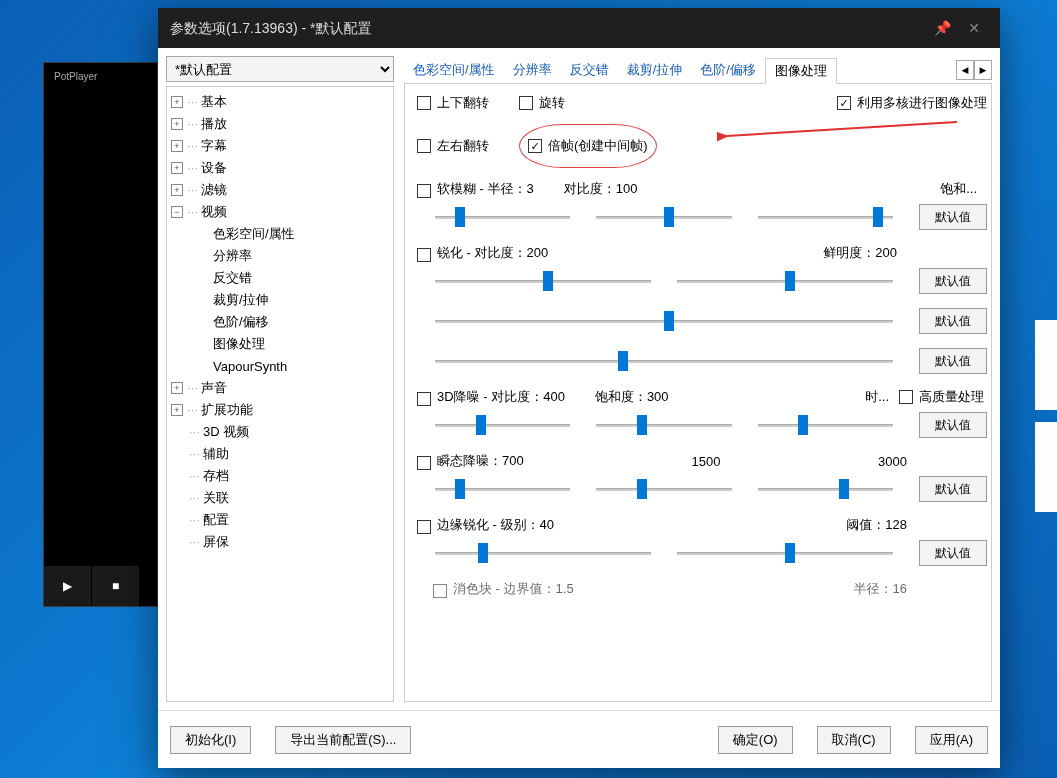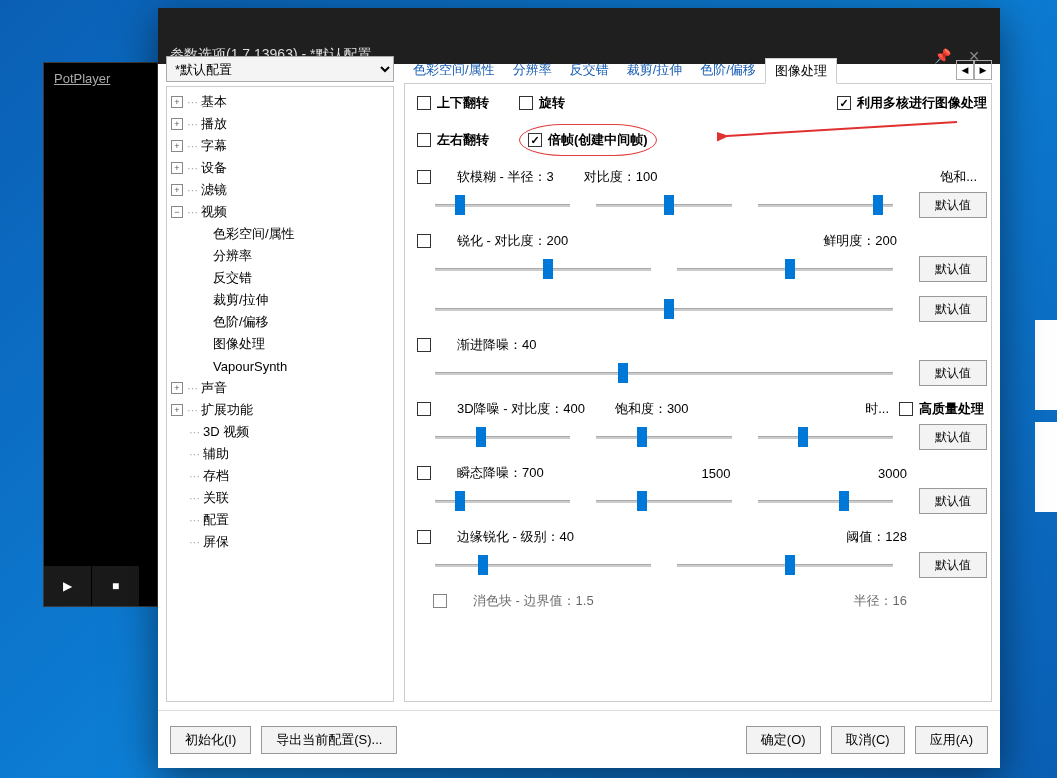--- a/index.html
+++ b/index.html
@@ -4,30 +4,30 @@
 <style>
 * { box-sizing: border-box; margin: 0; padding: 0; font-family: "Microsoft YaHei", "SimSun", Arial, sans-serif; }
 body {
   background: linear-gradient(135deg, #0a5fb4 0%, #0d7fd6 50%, #0a5fb4 100%);
   width: 1057px; height: 778px; overflow: hidden; position: relative;
 }
 .potplayer-window {
   position: absolute; left: 43px; top: 62px; width: 115px; height: 545px;
   background: #000; border: 1px solid #3a3a3a;
 }
-.potplayer-title { color: #aaa; font-size: 13px; padding: 8px 10px; text-decoration: underline; }
+.potplayer-title { color: #aaa; font-size: 10px; padding: 8px 10px; }
 .potplayer-controls { position: absolute; bottom: 0; left: 0; display: flex; }
 .potplayer-btn { width: 48px; height: 40px; background: #1a1a1a; color: #fff; display: flex; align-items: center; justify-content: center; font-size: 12px; border-right:1px solid #000;}
 .dialog {
   position: absolute; left: 158px; top: 8px; width: 842px; height: 760px;
   background: #fff; box-shadow: 0 10px 40px rgba(0,0,0,0.5);
 }
 .titlebar {
-  height: 56px; background: #1f1f1f; color: #ddd; display: flex; align-items: flex-end;
-  padding: 0 12px; font-size: 14px;
+  height: 40px; background: #1f1f1f; color: #ddd; display: flex; align-items: flex-start;
+  padding: 12px 12px; font-size: 14px;
 }
 .titlebar-spacer { flex: 1; }
 .titlebar-btn { color: #888; font-size: 14px; padding: 0 8px; cursor: pointer; }
 .dialog-body {
   position: absolute; top: 40px; left: 0; right: 0; bottom: 58px; display: flex; padding: 8px;
 }
 .left-col { width: 228px; display: flex; flex-direction: column; }
 .profile-select {
   width: 100%; height: 26px; font-size: 13px; border: 1px solid #aaa; background: #f4f4f4;
   padding: 0 4px;
@@ -41,38 +41,38 @@
 .tree-dots { color: #aaa; margin-right: 4px; letter-spacing: -1px; font-size:11px;}
 .tree-leaf { padding-left: 46px; }
 .right-col { flex: 1; margin-left: 10px; display: flex; flex-direction: column; }
 .tabbar { display: flex; align-items: center; border-bottom: 1px solid #ccc; height: 28px; font-size: 13px; }
 .tab { padding: 4px 9px; color: #1a5fb4; cursor: pointer; white-space:nowrap;}
 .tab.active { border: 1px solid #ccc; border-bottom: 1px solid #fff; color: #000; position: relative; top: 1px; background:#fff; padding:3px 9px;}
 .tab-arrows { display:flex; margin-left:auto;}
 .tab-arrow { width:18px; height:20px; border:1px solid #aaa; display:flex;align-items:center;justify-content:center;font-size:9px;cursor:pointer; }
 .panel { flex: 1; border: 1px solid #ccc; border-top: none; padding: 10px 4px 10px 12px; overflow-y: scroll; font-size: 13px; }
 .cb-row { display: flex; align-items: center; margin-bottom: 12px; }
-.checkbox { display: inline-flex; align-items: center; margin-right: 30px; font-weight: bold; }
+.checkbox { display: inline-flex; align-items: center; margin-right: 30px; }
 .cb-box { width: 14px; height: 14px; border: 1px solid #333; margin-right: 6px; display:inline-flex;align-items:center;justify-content:center;font-size:11px;line-height:1;color:#000;}
 .cb-box.checked::before { content:"✓"; }
-.circled { border: 1px solid #e04040; border-radius: 50%/80%; padding: 6px 8px; display:inline-flex; align-items:flex-end;}
+.circled { border: 1px solid #e04040; border-radius: 50%/80%; padding: 12px 8px; display:inline-flex; align-items:flex-end;}
 .arrow-svg { position:absolute; pointer-events:none; }
 .section { margin-bottom: 14px; }
 .section-head { display: flex; align-items: center; margin-bottom: 6px; flex-wrap:nowrap;}
-.section-title { display: inline-flex; align-items: center; margin-right: 20px; white-space:nowrap;gap:20px;}
+.section-title { display: inline-flex; align-items: flex-end; margin-right: 20px; white-space:nowrap;}
 .spacer-grow { flex:1; }
 .slider-row { display: flex; align-items: center; gap: 26px; margin-left: 18px; }
 .slider { flex: 1; height: 18px; position: relative; display:flex; align-items:center;}
 .slider-track { height: 3px; background: #ccc; border-top:1px solid #aaa; width: 100%; }
 .slider-thumb { width: 10px; height: 20px; background: #0078d7; position: absolute; top: -1px; }
 .default-btn { width: 68px; height: 26px; border: 1px solid #999; background: #f3f3f3; font-size: 12px; cursor:pointer; }
 .val-label { white-space: nowrap; margin-left: 10px; margin-right: 10px; }
 .footer {
   position: absolute; bottom: 0; left: 0; right: 0; height: 58px; border-top: 1px solid #ddd;
-  display: flex; align-items: center; padding: 0 12px; gap: 10px;
+  display: flex; align-items: center; padding: 0 12px; gap: 24px;
 }
 .footer-btn { height: 28px; padding: 0 14px; border: 1px solid #999; background: #f3f3f3; font-size: 13px; cursor:pointer; }
 .footer-spacer { flex:1; }
 .desktop-tiles { position:absolute; right:0; top:320px; width:22px; }
 .tile { width:22px; height:90px; background:#fff; margin-bottom:12px; }
 </style>
 </head>
 <body>
 
 <div class="desktop-tiles">
@@ -295,26 +295,20 @@
           <div class="slider-row">
             <div class="slider">
                 <div class="slider-track"></div>
                 <div class="slider-thumb" style="left:50%"></div>
               </div>
             <button class="default-btn">默认值</button>
           </div>
         </div>
 
         <div class="section">
-          <div class="section-head">
-            <label class="section-title">
-                <span class="cb-box"></span>
-                <span>渐进降噪：40</span>
-              </label>
-          </div>
           <div class="slider-row">
             <div class="slider">
                 <div class="slider-track"></div>
                 <div class="slider-thumb" style="left:40%"></div>
               </div>
             <button class="default-btn">默认值</button>
           </div>
         </div>
 
         <div class="section">

